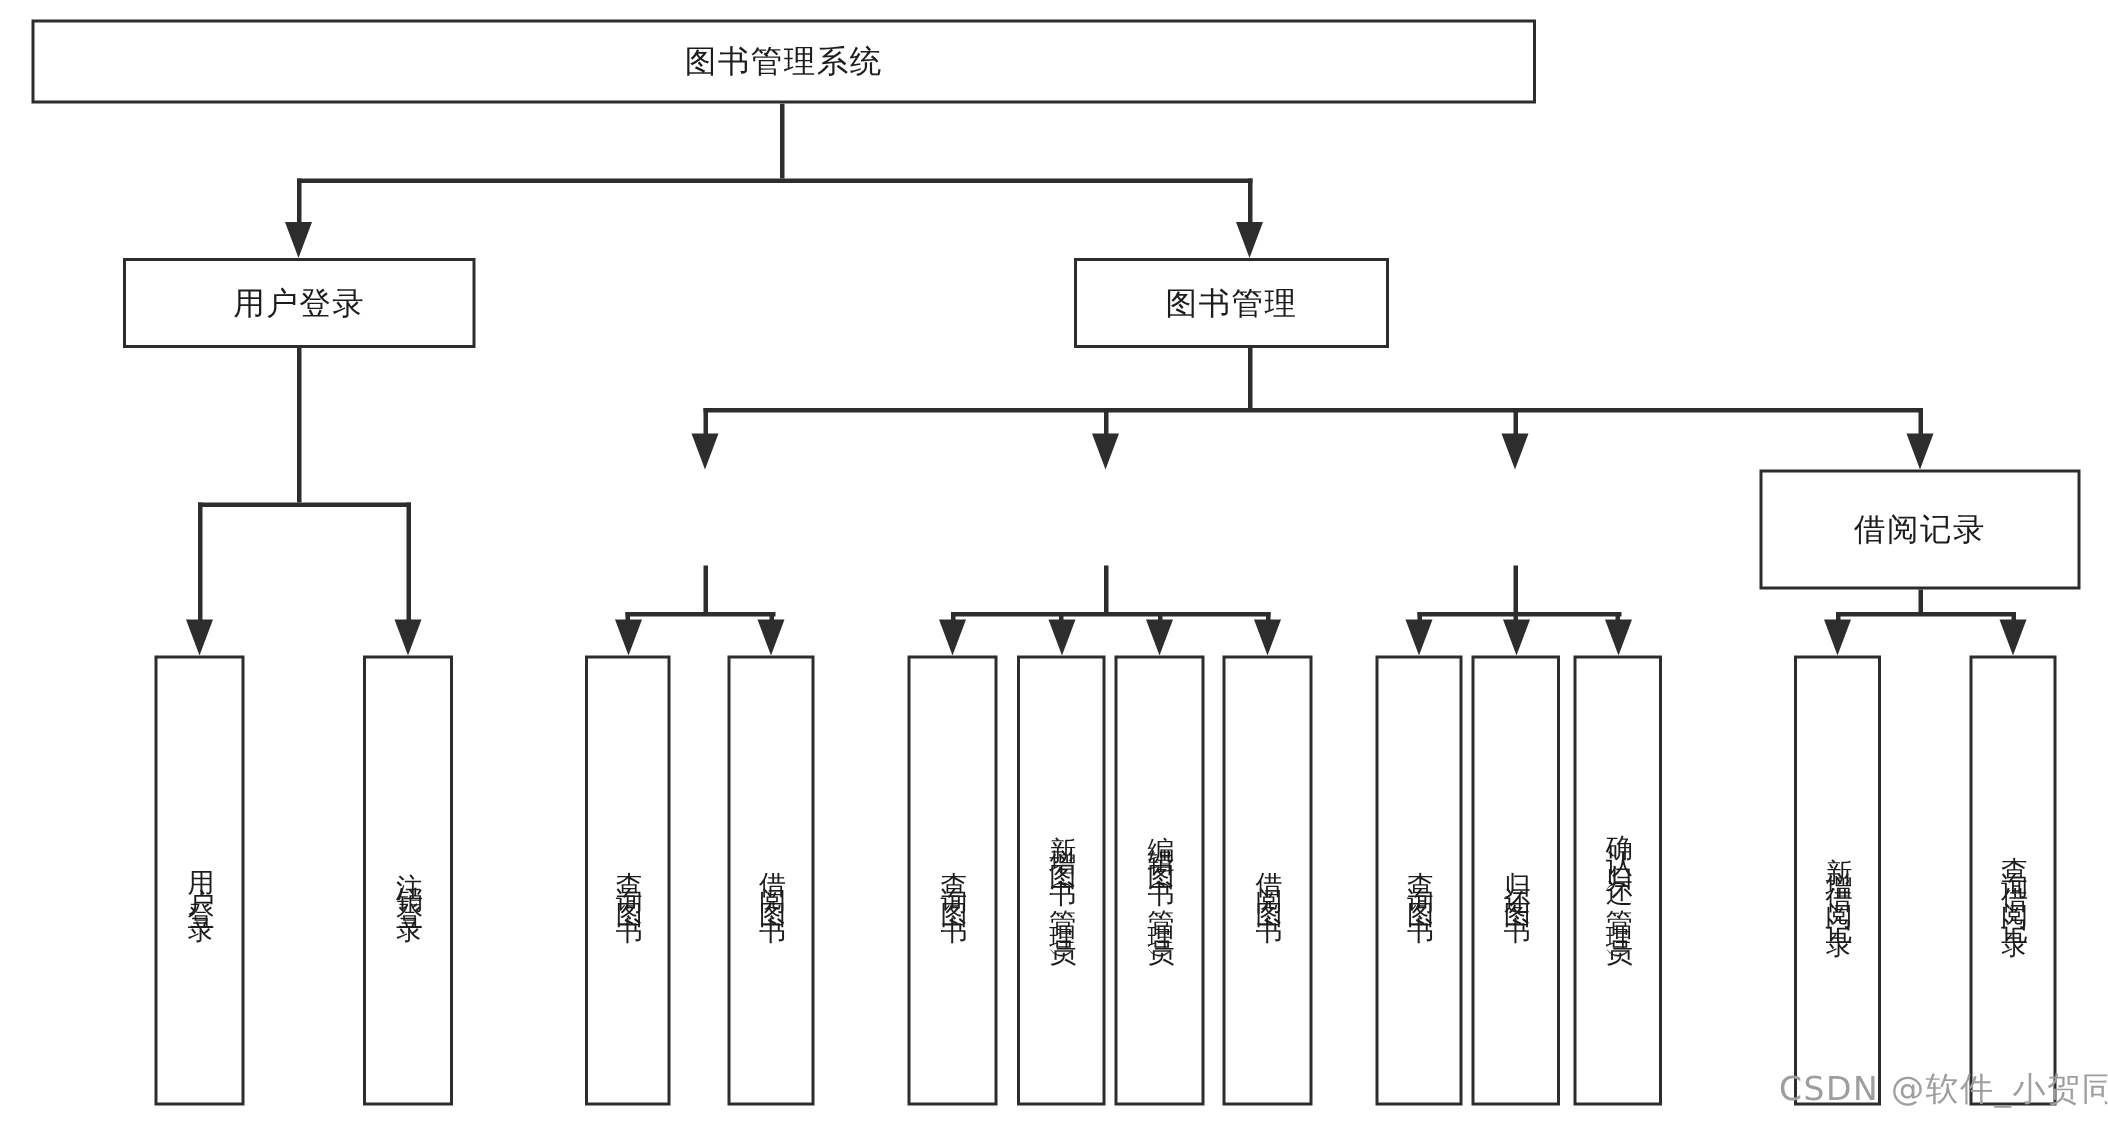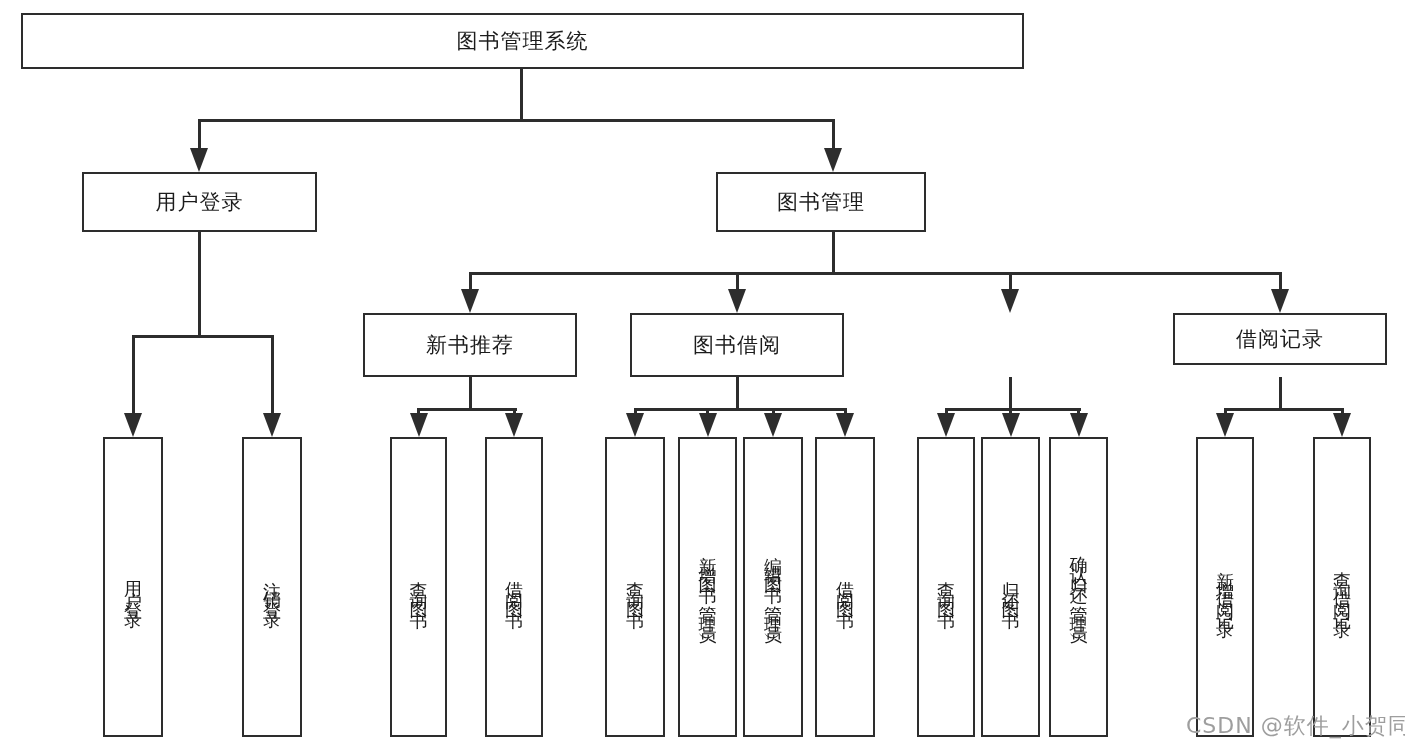--- a/index.html
+++ b/index.html
@@ -41,27 +41,21 @@
     <span>图书管理系统</span>
   </div>
 
   <div class="box" style="left:82px;top:172px;width:235px;height:60px">
     <span>用户登录</span>
   </div>
   <div class="box" style="left:716px;top:172px;width:210px;height:60px">
     <span>图书管理</span>
   </div>
 
-  <div class="box" style="left:363px;top:313px;width:214px;height:64px">
-    <span>新书推荐</span>
-  </div>
-  <div class="box" style="left:630px;top:313px;width:214px;height:64px">
-    <span>图书借阅</span>
-  </div>
-  <div class="box" style="left:1173px;top:313px;width:214px;height:52px">
+  <div class="box" style="left:1173px;top:313px;width:214px;height:80px">
     <span>借阅记录</span>
   </div>
 
   <div class="vbox" style="left:103px;width:60px">
     <span>用户登录</span>
   </div>
   <div class="vbox" style="left:242px;width:60px">
     <span>注销登录</span>
   </div>
   <div class="vbox" style="left:390px;width:57px">

